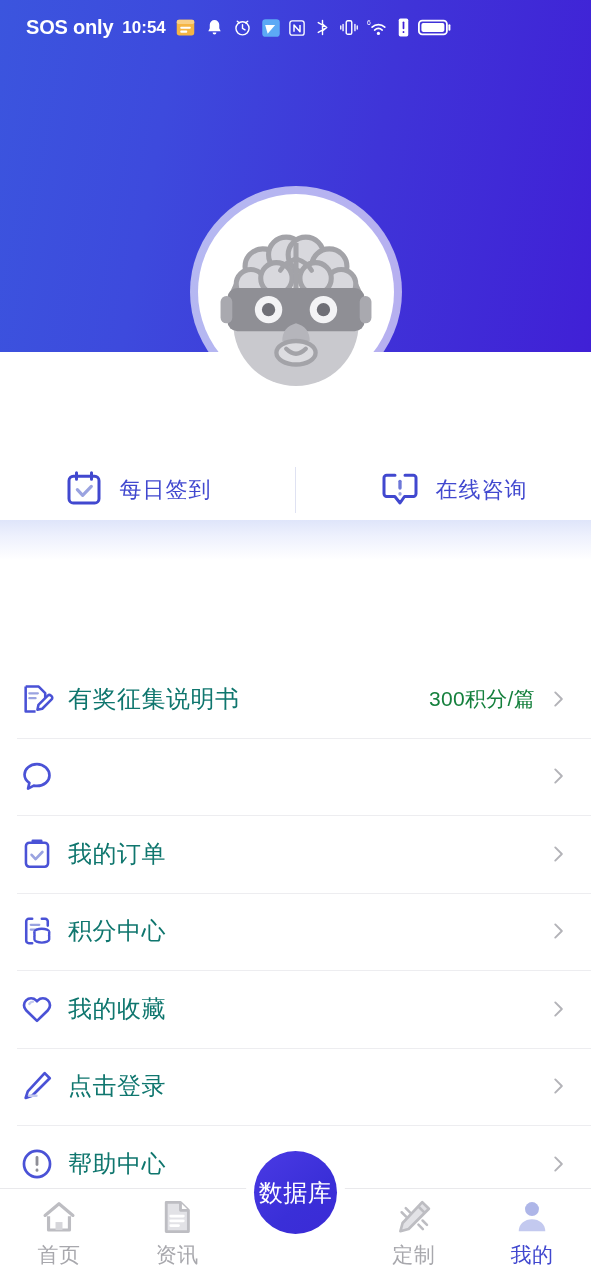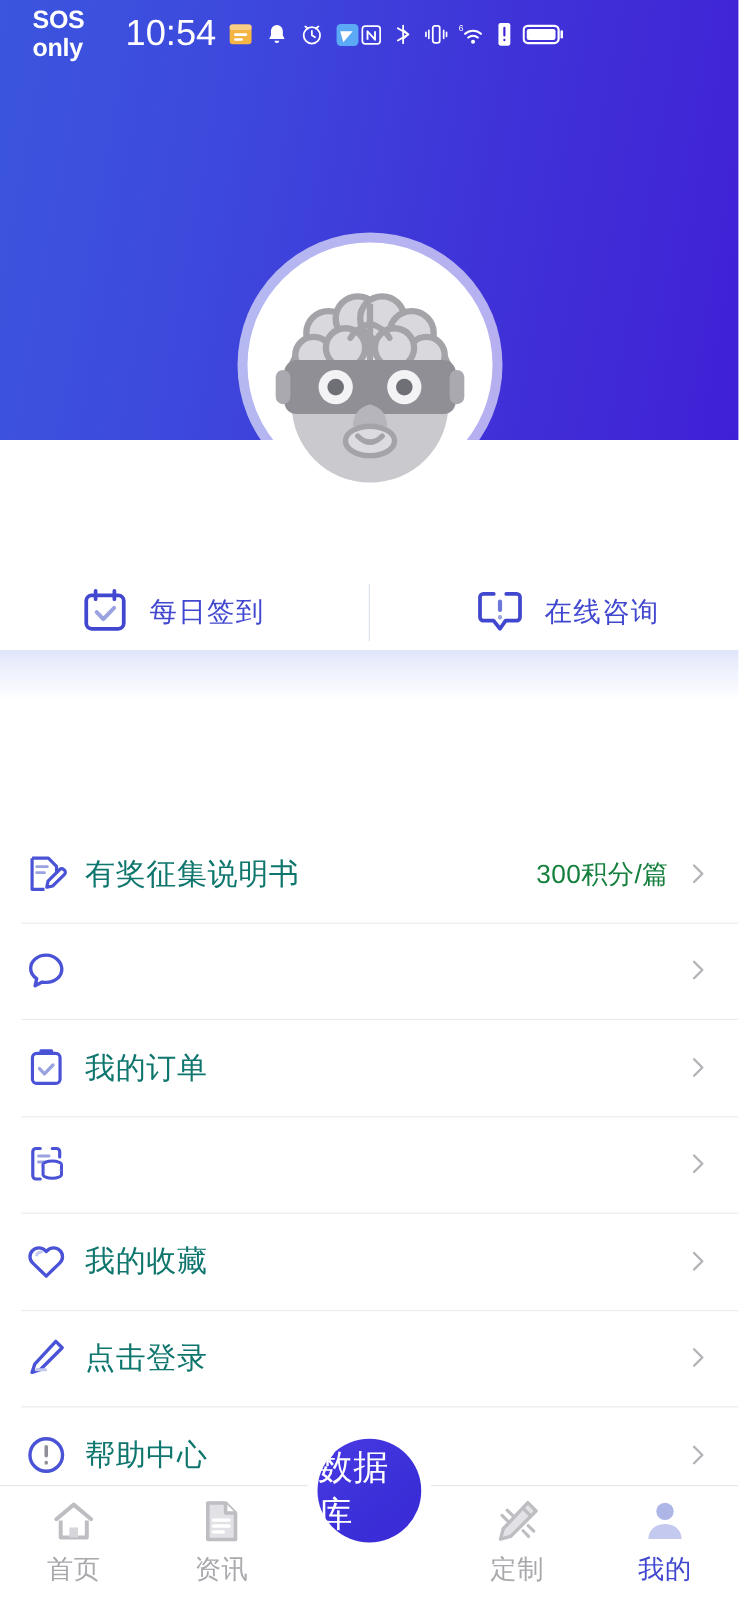--- a/index.html
+++ b/index.html
@@ -18,21 +18,21 @@
     background:linear-gradient(100deg,#3b55de 0%,#3d4add 28%,#3f34d8 62%,#4020d6 100%);
   }
   .statusbar {
     position:absolute; top:0; left:0; width:478px; height:55px;
     display:flex; align-items:center; justify-content:space-between;
     padding:0 26px;
     color:#ffffff;
   }
   .sb-left { display:flex; align-items:center; gap:9px; }
   .sb-sos { font-size:20px; font-weight:700; letter-spacing:-0.2px; }
-  .sb-time { font-size:29px; font-weight:400; letter-spacing:0px;text-align:center; }
+  .sb-time { font-size:17px; font-weight:700; letter-spacing:0px;text-align:center; }
   .sb-ic { display:inline-flex; align-items:center; justify-content:center; }
   .sb-right { display:flex; align-items:center; gap:8px; }
 
   
   .avatar-wrap {
     position:absolute; left:190px; top:186px; width:212px; height:212px;
     border-radius:50%;
     background:rgba(255,255,255,0.62);
     display:flex; align-items:center; justify-content:center;
     z-index:5;
@@ -115,21 +115,21 @@
   .fab-ring {
     position:absolute; left:246px; bottom:38px; width:99px; height:99px;
     border-radius:50%; background:#ffffff;
     display:flex; align-items:center; justify-content:center;
     z-index:20;
   }
   .fab {
     width:83px; height:83px; border-radius:50%;
     background:linear-gradient(140deg,#4a3ae4 0%,#3a2fd8 60%,#3b2ad6 100%);
     display:flex; align-items:center; justify-content:center;
-    color:#ffffff; font-size:28px; letter-spacing:0.5px;
+    color:#ffffff; font-size:24px; letter-spacing:0.5px;
   }
 </style>
 </head>
 <body>
 
 <div class="phone">
 
   <div class="header">
 
     <div class="statusbar">
@@ -335,20 +335,21 @@
     <div class="menu-item">
       <span class="menu-icon">
         <svg width="34" height="34" viewBox="0 0 24 24">
             <path d="M8.6 3.4H6.2A1.8 1.8 0 0 0 4.4 5.2v13.6a1.8 1.8 0 0 0 1.8 1.8h2.4M15.4 3.4h2.4a1.8 1.8 0 0 1 1.8 1.8v3" fill="none" stroke="#4a52d6" stroke-width="1.8" stroke-linecap="round"></path>
             <path d="M7.6 7.6h6M7.6 11h4" stroke="#9aa3e0" stroke-width="1.6" stroke-linecap="round"></path>
             <ellipse cx="15.4" cy="12.6" rx="5.2" ry="2.2" fill="#fff" stroke="#4a52d6" stroke-width="1.7"></ellipse>
             <path d="M10.2 12.6v2.6c0 1.2 2.3 2.2 5.2 2.2s5.2-1 5.2-2.2v-2.6" fill="#fff" stroke="#4a52d6" stroke-width="1.7" stroke-linejoin="round"></path>
             <path d="M10.2 15.6v2.4c0 1.2 2.3 2.2 5.2 2.2s5.2-1 5.2-2.2v-2.4" fill="#fff" stroke="#4a52d6" stroke-width="1.7" stroke-linejoin="round"></path>
           </svg>
       </span>
+      <span class="menu-label">积分中心</span>
       <span class="menu-right">
         <span class="menu-value"></span>
         <span class="chev">
           <svg width="22" height="22" viewBox="0 0 24 24">
               <path d="M9 4.8 16.2 12 9 19.2" fill="none" stroke="#b3b3b8" stroke-width="2.1" stroke-linecap="round" stroke-linejoin="round"></path>
             </svg>
         </span>
       </span>
     </div>
 

